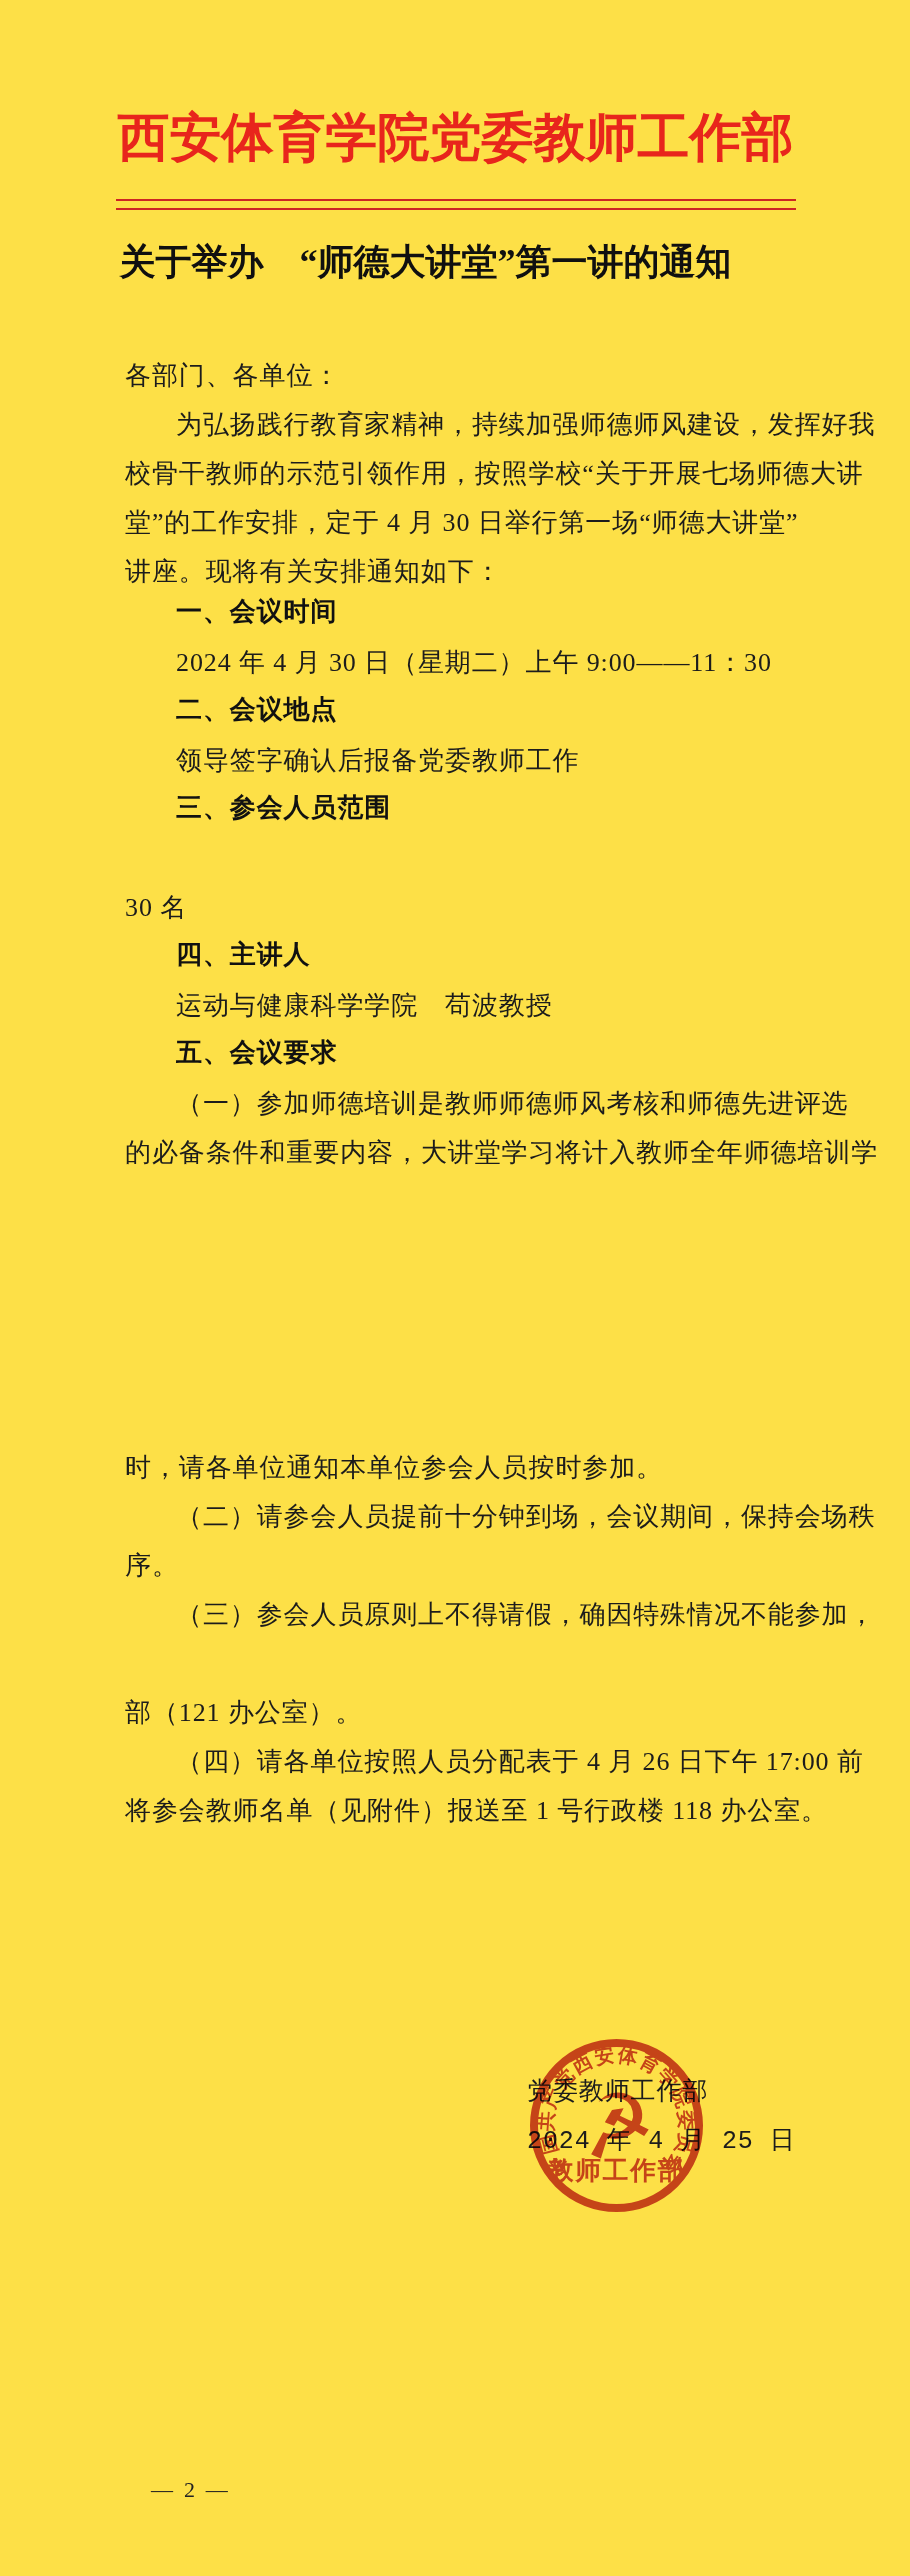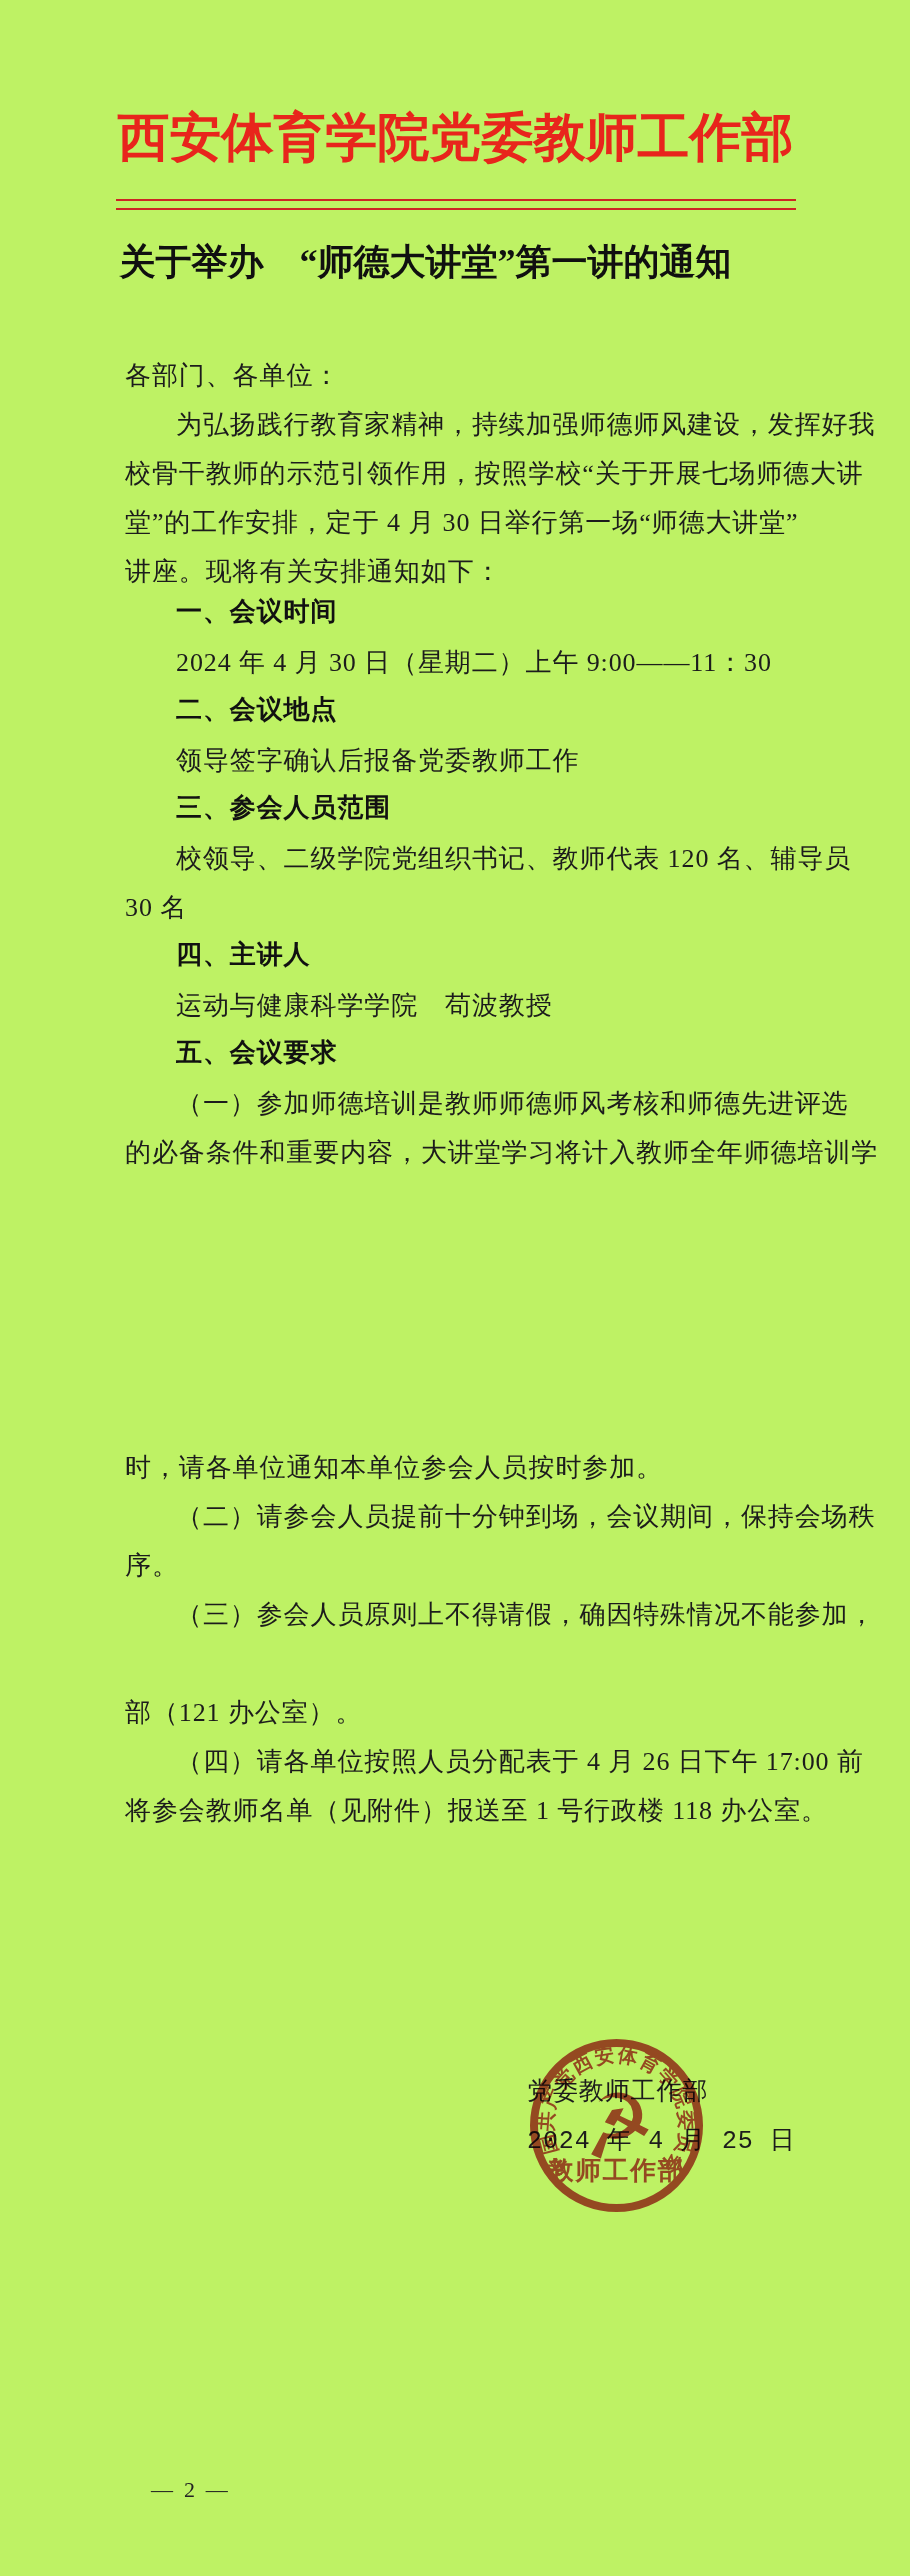--- a/index.html
+++ b/index.html
@@ -1,19 +1,19 @@
 <!DOCTYPE html>
 <html style="font-size:14.2px"><head>
 <meta charset="utf-8">
 <style>
   html,body{margin:0;padding:0;background:#ffffff;}
   .page{
     position:relative;
     width:911px;height:2576px;
-    background:#bef264;
+    background:#fde047;
     overflow:hidden;
     font-family:"Liberation Serif","DejaVu Serif",serif;
   }
   .masthead{
     position:absolute;top:107px;left:0;width:911px;
     text-align:center;
     font-size:52px;line-height:62px;font-weight:700;
     color:#e8251c;
     letter-spacing:0px;
     white-space:nowrap;
@@ -90,21 +90,20 @@
   <div class="line" style="top:509px">堂”的工作安排，定于 4 月 30 日举行第一场“师德大讲堂”</div>
   <div class="line" style="top:558px">讲座。现将有关安排通知如下：</div>
 
   <div class="line indent heading" style="top:600px">一、会议时间</div>
   <div class="line indent" style="top:649px">2024 年 4 月 30 日（星期二）上午 9:00——11：30</div>
 
   <div class="line indent heading" style="top:698px">二、会议地点</div>
   <div class="line indent" style="top:747px">领导签字确认后报备党委教师工作</div>
 
   <div class="line indent heading" style="top:796px">三、参会人员范围</div>
-  <div class="line indent" style="top:845px">校领导、二级学院党组织书记、教师代表 120 名、辅导员</div>
   <div class="line" style="top:894px">30 名</div>
 
   <div class="line indent heading" style="top:943px">四、主讲人</div>
   <div class="line indent" style="top:992px">运动与健康科学学院　苟波教授</div>
 
   <div class="line indent heading" style="top:1041px">五、会议要求</div>
   <div class="line indent" style="top:1090px">（一）参加师德培训是教师师德师风考核和师德先进评选</div>
   <div class="line" style="top:1139px">的必备条件和重要内容，大讲堂学习将计入教师全年师德培训学</div>
 
   <div class="line" style="top:1454px">时，请各单位通知本单位参会人员按时参加。</div>

